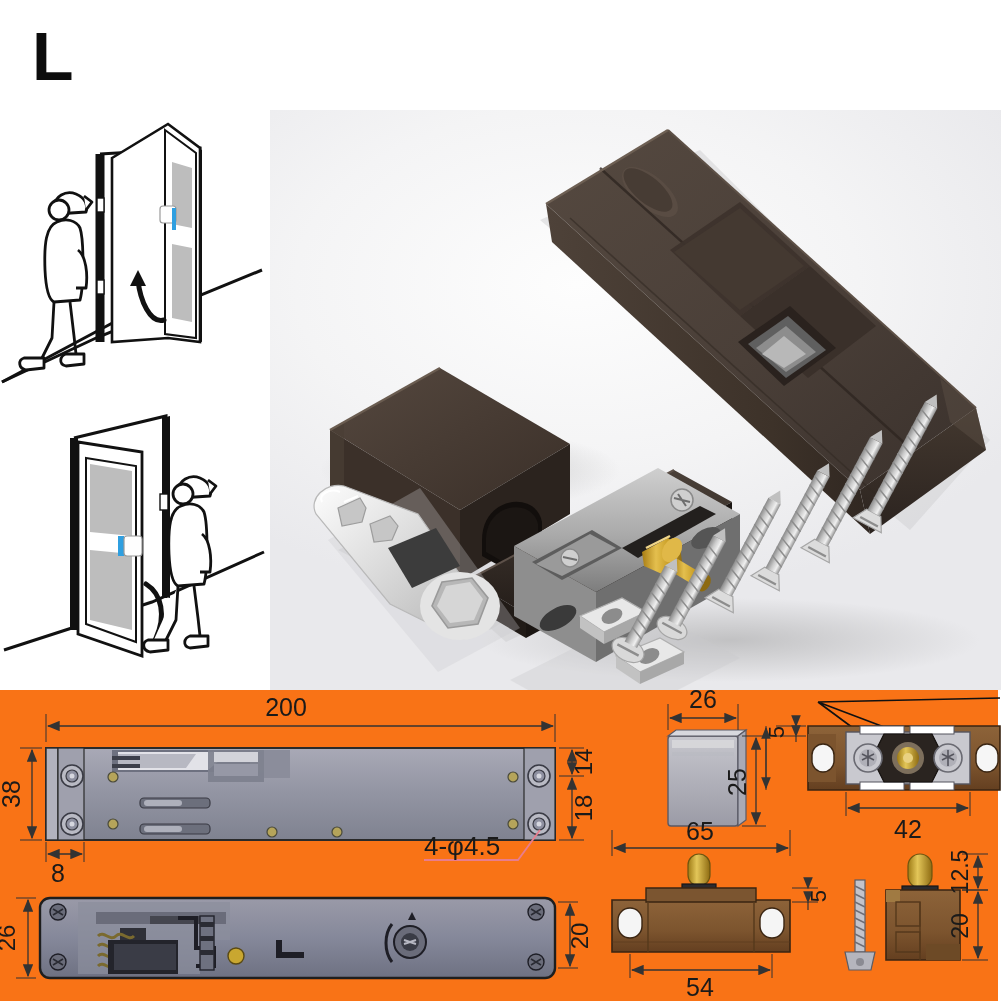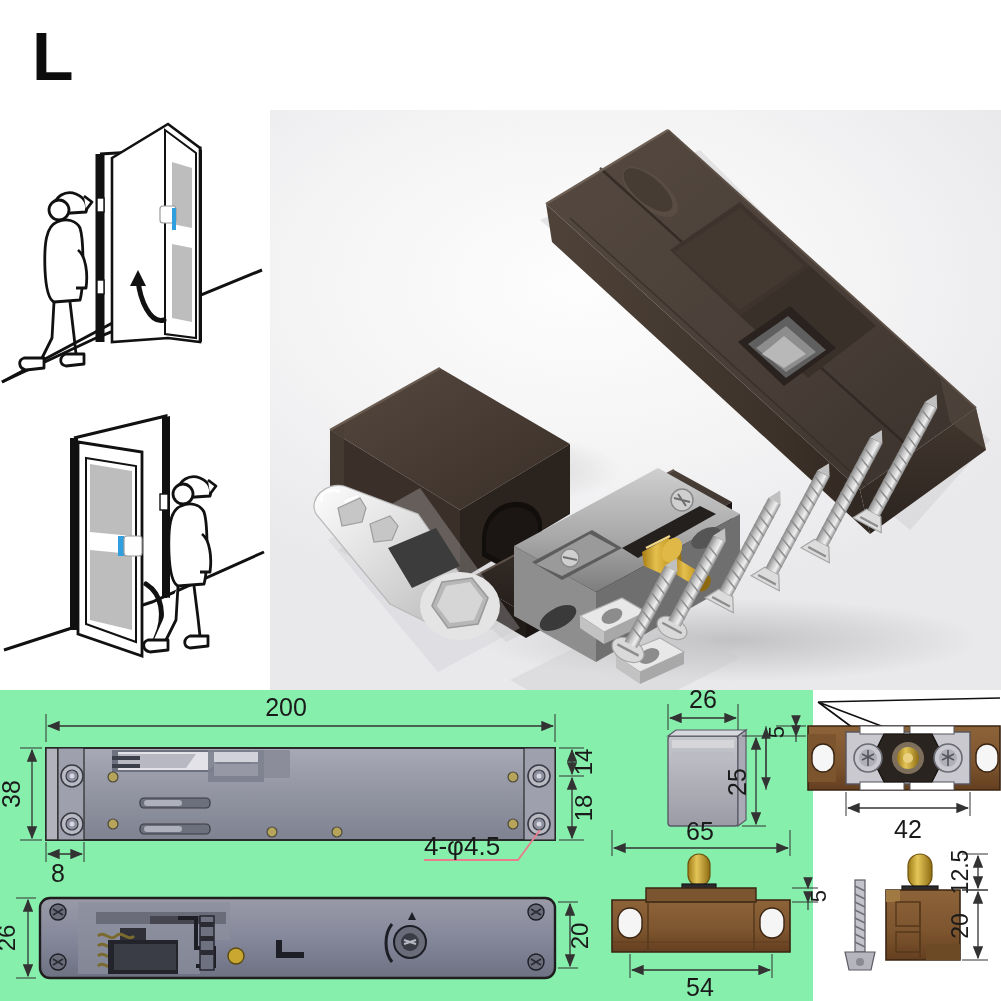--- a/index.html
+++ b/index.html
@@ -29,21 +29,21 @@
   .photo {
     position: absolute; left: 270px; top: 110px;
     width: 731px; height: 580px;
     background:
       radial-gradient(ellipse 70% 55% at 42% 30%, #fdfdfd 0%, #f4f4f5 55%, #e9e9ec 100%);
     overflow: hidden;
   }
   .photo svg { display:block; }
 
   
-  .tech { position:absolute; left:0; top:690px; width:813px; height:311px; background:#86efac; }
+  .tech { position:absolute; left:0; top:690px; width:998px; height:311px; background:#f97316; }
   .tech svg { display:block; }
 
   .dimtext { font-family:"Liberation Sans", sans-serif; fill:#1a1a1a; }
 </style>
 </head>
 <body>
 
 <div class="page">
 
   <div class="variant-letter">L</div>

